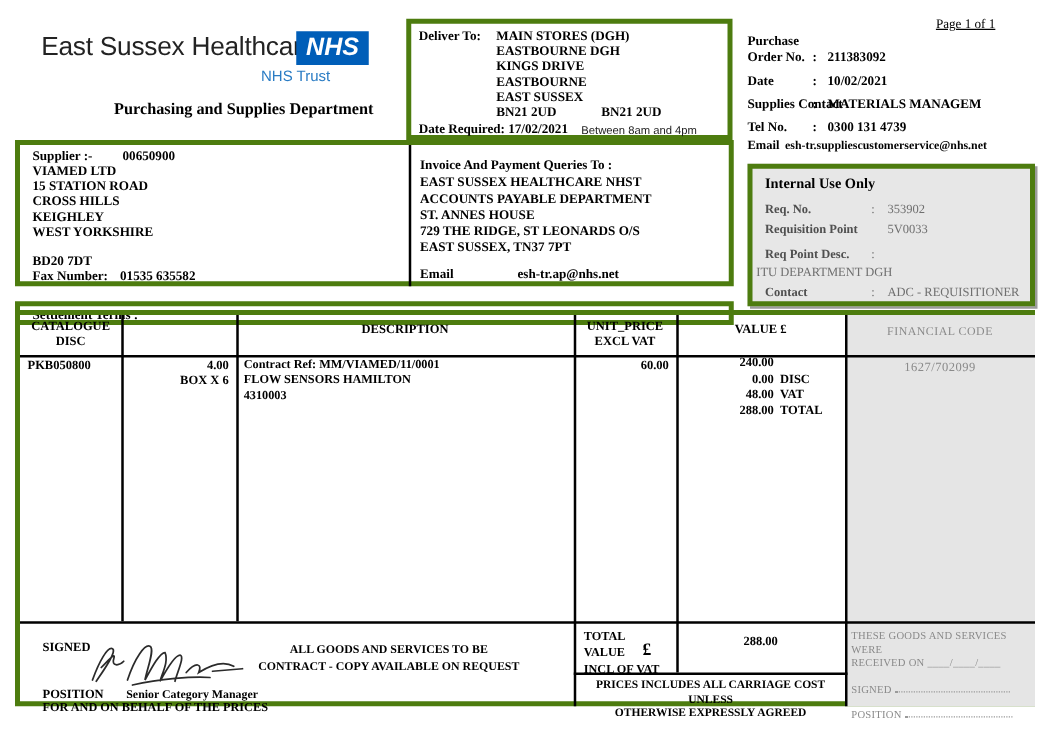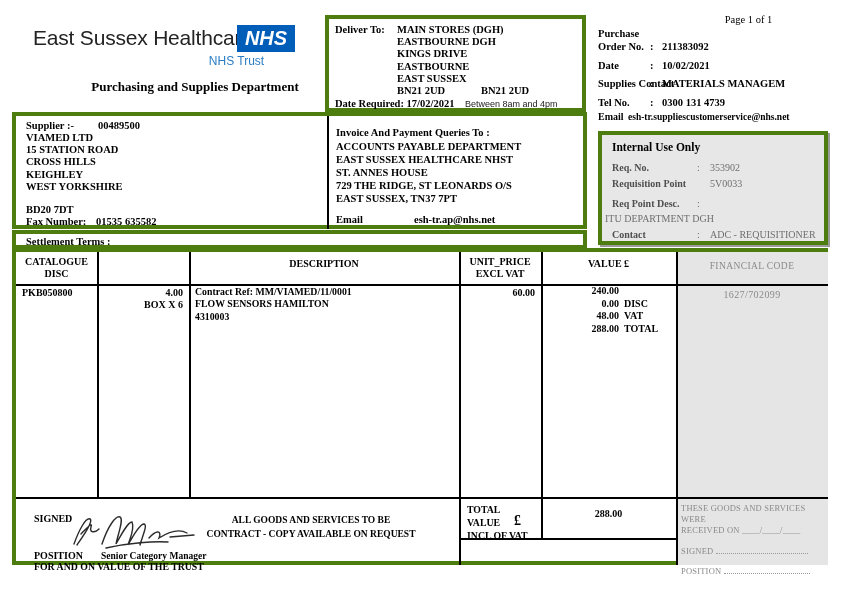--- a/index.html
+++ b/index.html
@@ -25,21 +25,21 @@
 
 <div class="page">
 
   <div class="abs sans" style="left:33px;top:26px;font-size:21px;color:#232323;letter-spacing:-0.2px;">East Sussex Healthcare</div>
   <div class="abs" style="left:237px;top:25px;width:58px;height:27px;background:#005EB8;text-align:center;">
     <span class="sans" style="color:#fff;font-style:italic;font-weight:bold;font-size:20px;line-height:27px;">NHS</span>
   </div>
   <div class="abs sans" style="left:178px;top:54px;width:117px;text-align:center;font-size:12px;color:#2a7cc4;">NHS Trust</div>
   <div class="abs b" style="left:50px;top:79px;width:290px;text-align:center;font-size:13px;">Purchasing and Supplies Department</div>
 
-  <div class="abs" style="left:696px;top:14px;width:105px;text-align:center;font-size:10.5px;">Page 1 of 1</div>
+  <div class="abs" style="left:720px;top:14px;width:105px;text-align:center;font-size:10.5px;text-decoration:underline;">Page 1 of 1</div>
 
   <div class="box" style="left:325px;top:15px;width:261px;height:97px;">
     <div class="abs addr" style="left:6px;top:5px;">Deliver To:</div>
     <div class="abs addr" style="left:68px;top:5px;">
       <div>MAIN STORES (DGH)</div>
       <div>EASTBOURNE DGH</div>
       <div>KINGS DRIVE</div>
       <div>EASTBOURNE</div>
       <div>EAST SUSSEX</div>
       <div>BN21 2UD</div>
@@ -72,48 +72,48 @@
 
     <div class="abs b" style="left:598px;top:111px;font-size:10px;">Email</div>
     <div class="abs b" style="left:628px;top:111.5px;font-size:9.5px;">esh-tr.suppliescustomerservice@nhs.net</div>
   </div>
 
   <div class="box" style="left:12px;top:112px;width:575px;height:117px;">
     <div class="vline" style="left:311px;top:0;height:113px;"></div>
 
     <div>
       <div class="abs addr" style="left:10px;top:4px;">Supplier :-</div>
-      <div class="abs addr" style="left:82px;top:4px;">00489500</div>
+      <div class="abs addr" style="left:82px;top:4px;">00650900</div>
       <div class="abs addr" style="left:10px;top:16px;">
         <div>VIAMED LTD</div>
         <div>15 STATION ROAD</div>
         <div>CROSS HILLS</div>
         <div>KEIGHLEY</div>
         <div>WEST YORKSHIRE</div>
       </div>
       <div class="abs addr" style="left:10px;top:88px;">BD20 7DT</div>
       <div class="abs addr" style="left:10px;top:100px;">Fax Number:</div>
       <div class="abs addr" style="left:80px;top:100px;">01535 635582</div>
     </div>
 
     <div>
       <div class="abs addr2" style="left:320px;top:10px;">Invoice And Payment Queries To :</div>
       <div class="abs addr2" style="left:320px;top:24px;">
+        <div>EAST SUSSEX HEALTHCARE NHST</div>
         <div>ACCOUNTS PAYABLE DEPARTMENT</div>
-        <div>EAST SUSSEX HEALTHCARE NHST</div>
         <div>ST. ANNES HOUSE</div>
         <div>729 THE RIDGE, ST LEONARDS O/S</div>
         <div>EAST SUSSEX, TN37 7PT</div>
       </div>
       <div class="abs addr" style="left:320px;top:98px;">Email</div>
       <div class="abs addr" style="left:398px;top:98px;">esh-tr.ap@nhs.net</div>
     </div>
   </div>
 
-  <div class="box" style="left:12px;top:230px;width:575px;height:19px;font-family:Liberation Serif, serif;">
+  <div class="box" style="left:12px;top:241px;width:575px;height:19px;font-family:Liberation Serif, serif;">
     <div class="abs addr" style="left:10px;top:2px;">Settlement Terms :</div>
   </div>
 
   <div class="box" style="left:598px;top:131px;width:230px;height:114px;background:#e7e7e7;box-shadow:2px 2px 0 #9b9b9b;">
     <div class="abs b" style="left:10px;top:6px;font-size:11.5px;">Internal Use Only</div>
     <div class="abs gray-label" style="left:10px;top:27px;font-size:10px;">Req. No.</div>
     <div class="abs gray-val" style="left:95px;top:27px;font-size:10px;">:</div>
     <div class="abs gray-val" style="left:108px;top:27px;font-size:10px;">353902</div>
 
     <div class="abs gray-label" style="left:10px;top:43px;font-size:10px;">Requisition Point</div>
@@ -177,35 +177,39 @@
 
     <div class="abs b" style="left:18px;top:261px;font-size:10px;">SIGNED</div>
     <svg class="abs" style="left:50px;top:252px;" width="135" height="50" viewBox="0 0 135 50">
       <path d="M8 40 C13 26 20 13 24 15 C28 17 15 35 11 41 M15 30 C21 24 27 17 25 23 C23 29 29 29 33 25
                M36 40 C42 22 50 11 54 13 C58 15 52 30 50 40 C56 29 62 18 66 18 C69 25 64 34 62 41
                C68 30 74 20 78 20 C82 21 76 33 74 41 M83 34 C91 25 96 27 93 34 C104 27 114 25 121 29
                M40 44 C62 39 88 37 102 38 M104 33 L128 31" stroke="#2b2b2b" fill="none" stroke-width="1.4" stroke-linecap="round"></path>
     </svg>
     <div class="abs b" style="left:18px;top:298px;font-size:10px;">POSITION</div>
     <div class="abs b" style="left:85px;top:298.5px;font-size:9.5px;">Senior Category Manager</div>
-    <div class="abs b" style="left:18px;top:309px;font-size:9.8px;">FOR AND ON VALUE OF THE TRUST</div>
+    <div class="abs b" style="left:18px;top:309px;font-size:9.8px;">FOR AND ON BEHALF OF THE PRICES</div>
 
     <div class="abs b" style="left:150px;top:262px;width:290px;text-align:center;font-size:9.5px;line-height:13.5px;">
       <div>ALL GOODS AND SERVICES TO BE</div>
       <div>CONTRACT - COPY AVAILABLE ON REQUEST</div>
     </div>
 
     <div>
       <div class="abs b" style="left:451px;top:252px;font-size:9.8px;">TOTAL</div>
       <div class="abs b" style="left:451px;top:265px;font-size:9.8px;">VALUE</div>
       <div class="abs b" style="left:498px;top:261px;font-size:14px;">£</div>
       <div class="abs b" style="left:451px;top:278px;font-size:9.8px;">INCL OF VAT</div>
       <div class="abs b" style="left:527px;top:256px;width:131px;text-align:center;font-size:10px;">288.00</div>
     </div>
 
+    <div class="abs b" style="left:445px;top:290px;width:215px;text-align:center;font-size:9.2px;line-height:11.5px;">
+      <div>PRICES INCLUDES ALL CARRIAGE COST UNLESS</div>
+      <div>OTHERWISE EXPRESSLY AGREED</div>
+    </div>
 
     <div class="abs muted" style="left:665px;top:251px;width:144px;font-size:8.5px;line-height:11px;letter-spacing:0.2px;">
       <div>THESE GOODS AND SERVICES WERE</div>
       <div>RECEIVED ON ____/____/____</div>
       <div style="margin-top:9px;">
         <span>SIGNED</span>
         <span class="dotline" style="width:92px;"></span>
       </div>
       <div style="margin-top:8px;">
         <span>POSITION</span>

